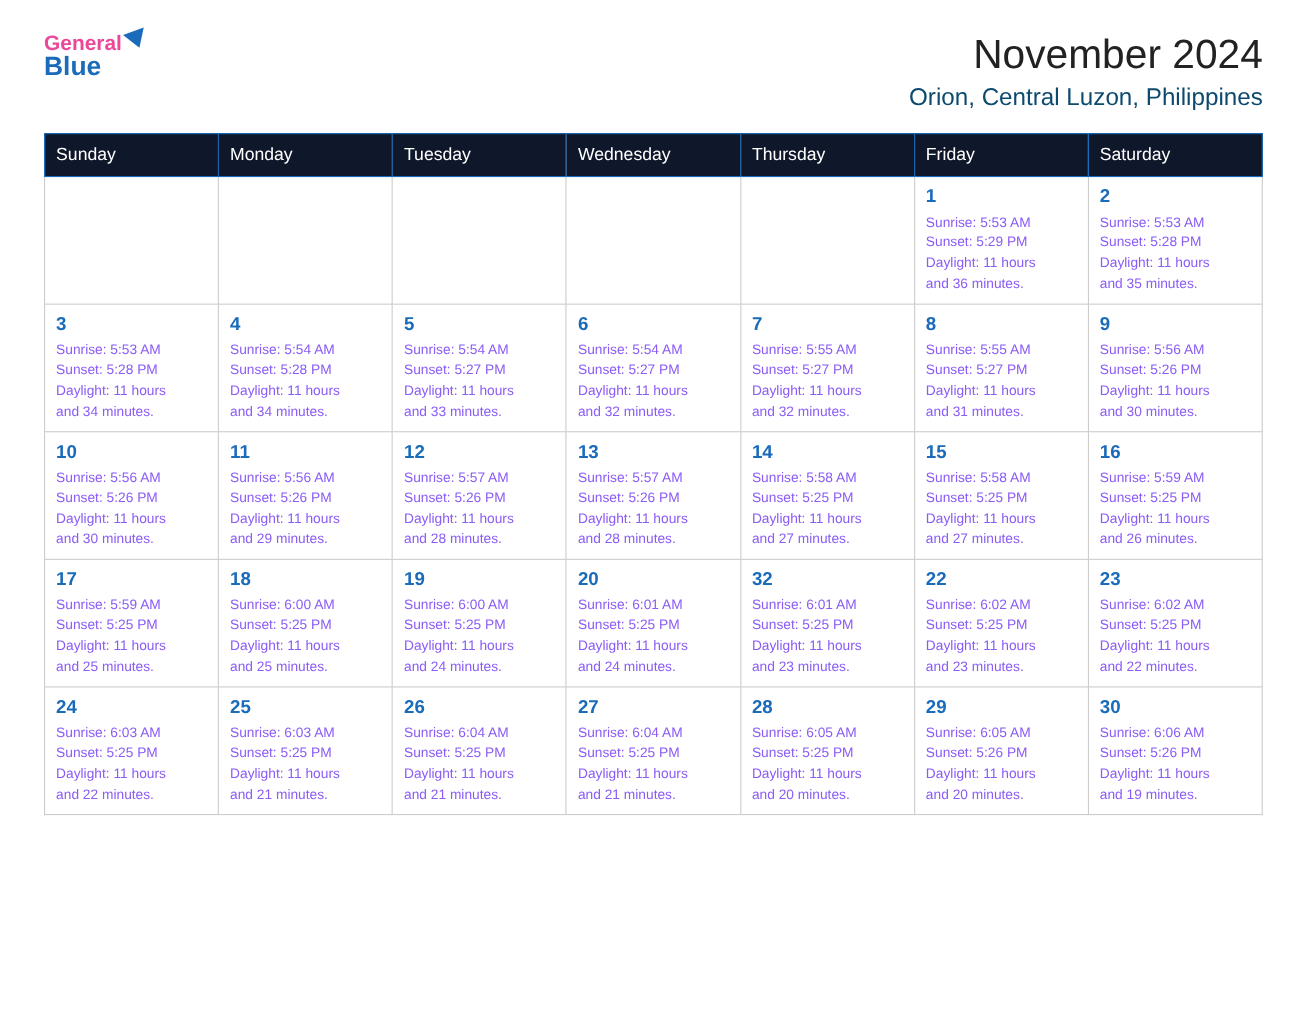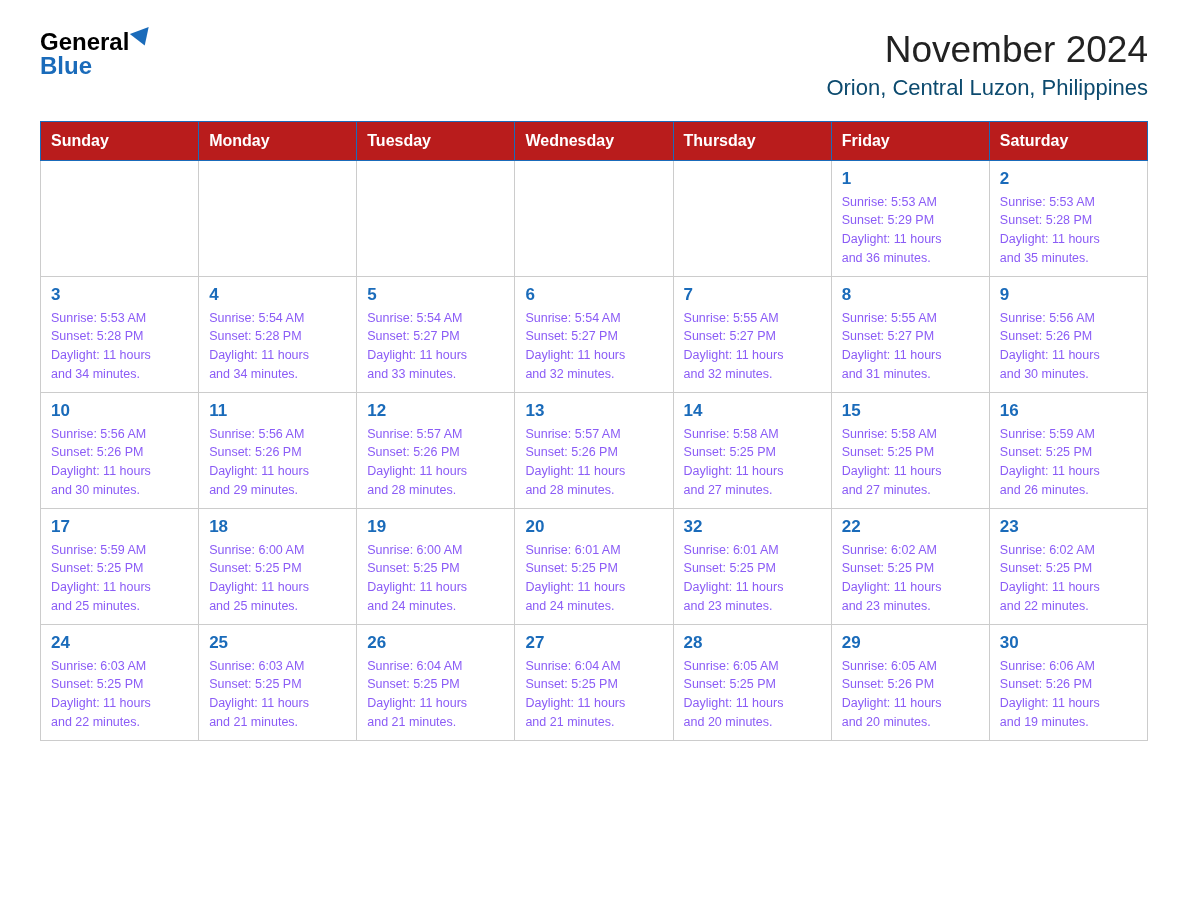--- a/index.html
+++ b/index.html
@@ -16,23 +16,23 @@
       justify-content: space-between;
       align-items: flex-start;
       margin-bottom: 20px;
     }
     .logo {
       display: flex;
       flex-direction: column;
       align-items: flex-start;
     }
     .logo-general {
-      font-size: 24px;
+      font-size: 19px;
       font-weight: bold;
-      color: #000000;
+      color: #ec4899;
       line-height: 1;
     }
     .logo-blue {
       font-size: 24px;
       font-weight: bold;
       color: #1a6bba;
       line-height: 1;
     }
     .logo-triangle {
       display: inline-block;
@@ -60,24 +60,24 @@
       font-size: 22px;
       color: #0c4a6e;
       margin-top: 4px;
     }
     .calendar {
       width: 100%;
       border-collapse: collapse;
       border: 1px solid #bbb;
     }
     .calendar th {
-      background-color: #b91c1c;
+      background-color: #0f172a;
       color: #fff;
       font-size: 16px;
-      font-weight: bold;
+      font-weight: normal;
       padding: 10px 10px;
       text-align: left;
       border: 1px solid #1a6bba;
     }
     .calendar td {
       vertical-align: top;
       padding: 8px 10px;
       border: 1px solid #ccc;
       width: 14.28%;
       min-height: 110px;

